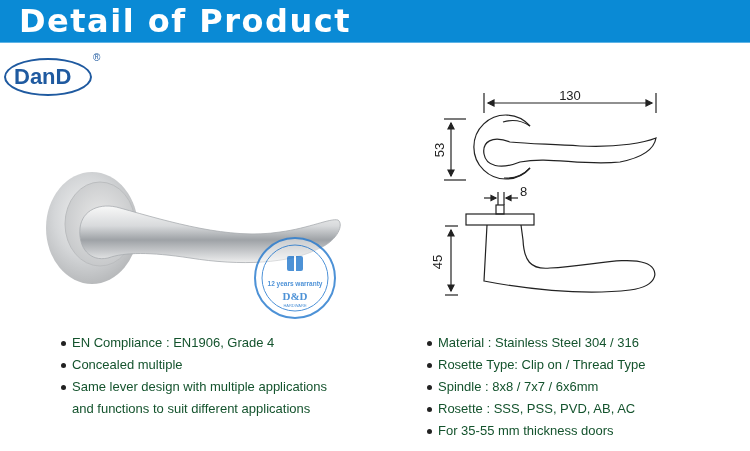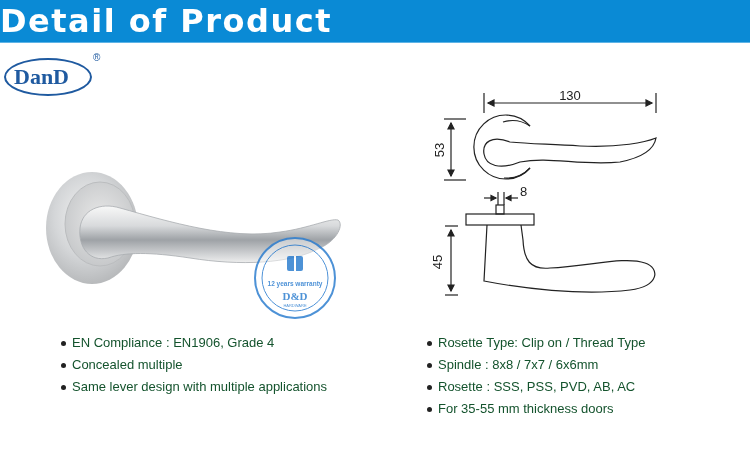--- a/index.html
+++ b/index.html
@@ -5,36 +5,36 @@
     * { box-sizing: border-box; margin: 0; padding: 0; }
     html, body { width: 750px; height: 451px; background: #ffffff; overflow: hidden; }
     body { position: relative; font-family: "Liberation Sans", sans-serif; }
 
     .header {
       position: absolute; left: 0; top: 0; width: 750px; height: 43px;
       background: #0a8ad5;
       border-bottom: 1px solid #5fb4e6;
     }
     .header-title {
-      position: absolute; left: 0; top: 1px;
+      position: absolute; left: 19px; top: 1px;
       font-family: "DejaVu Sans", sans-serif;
       font-weight: bold; font-size: 32px; letter-spacing: 1.5px;
       color: #ffffff; line-height: 40px;
     }
 
     .logo {
       position: absolute; left: 4px; top: 52px; width: 90px; height: 46px;
     }
     .logo-oval {
       position: absolute; left: 0; top: 6px; width: 88px; height: 38px;
       border: 2px solid #1f5aa0; border-radius: 50%;
     }
     .logo-text {
       position: absolute; left: 10px; top: 12px;
-      font-family: Liberation Serif, serif; font-weight: bold;
+      font-family: Liberation Sans, sans-serif; font-weight: bold;
       font-size: 22px; color: #1f5aa0; line-height: 26px;
     }
     .logo-reg {
       position: absolute; left: 89px; top: 0px;
       font-size: 10px; color: #1f5aa0;
     }
 
     .product-photo {
       position: absolute; left: 20px; top: 140px; width: 360px; height: 185px;
     }
@@ -152,21 +152,23 @@
 
     <path d="M67 145 L 64 201 C 100 208, 160 216, 210 210 C 240 206, 240 188, 225 183 C 205 176, 170 186, 130 188 C 110 190, 104 180, 103 160 L 101 145"></path>
   </g>
 </svg>
 
 <ul class="bullets bullets-left">
   <li><span>EN Compliance : EN1906, Grade 4</span></li>
   <li><span>Concealed multiple</span></li>
   <li>
     <span>Same lever design with multiple applications</span>
+    <span class="cont">and functions to suit different applications</span>
   </li>
 </ul>
 
 <ul class="bullets bullets-right">
+  <li><span>Material : Stainless Steel 304 / 316</span></li>
   <li><span>Rosette Type: Clip on / Thread Type</span></li>
   <li><span>Spindle : 8x8 / 7x7 / 6x6mm</span></li>
   <li><span>Rosette : SSS, PSS, PVD, AB, AC</span></li>
   <li><span>For 35-55 mm thickness doors</span></li>
 </ul>
 
 </body></html>

